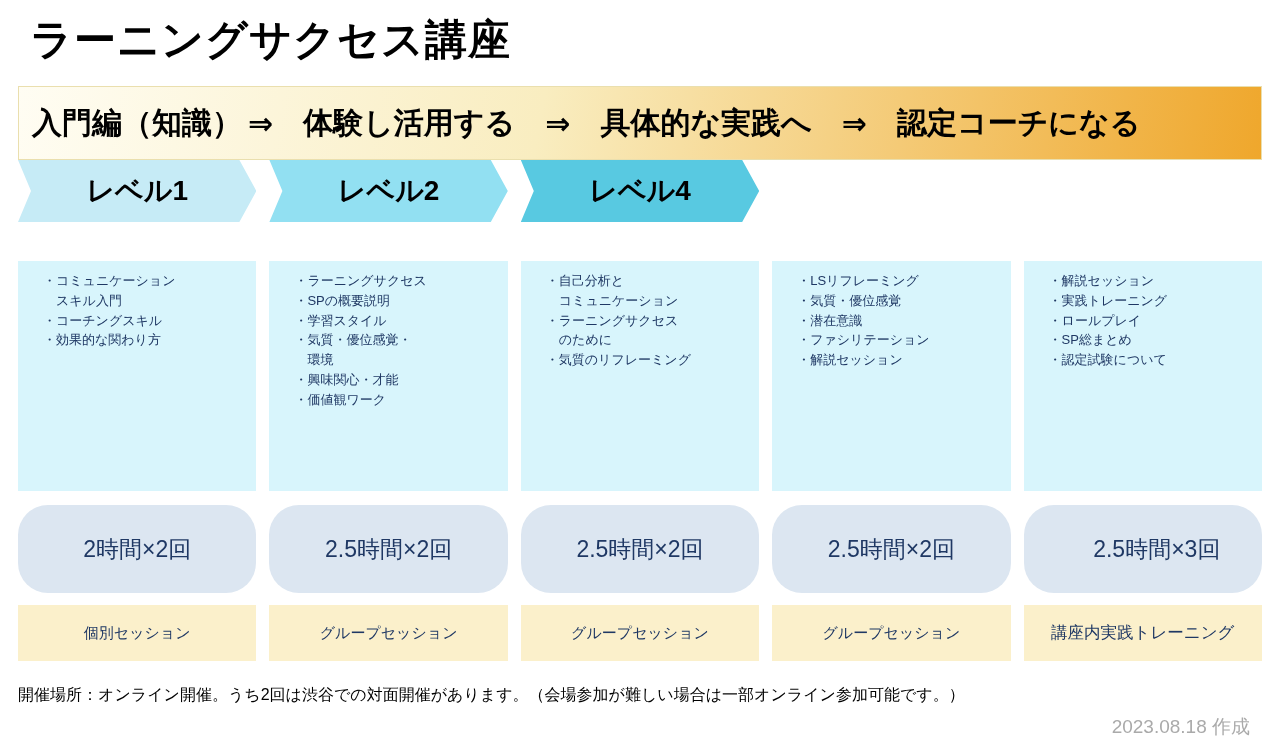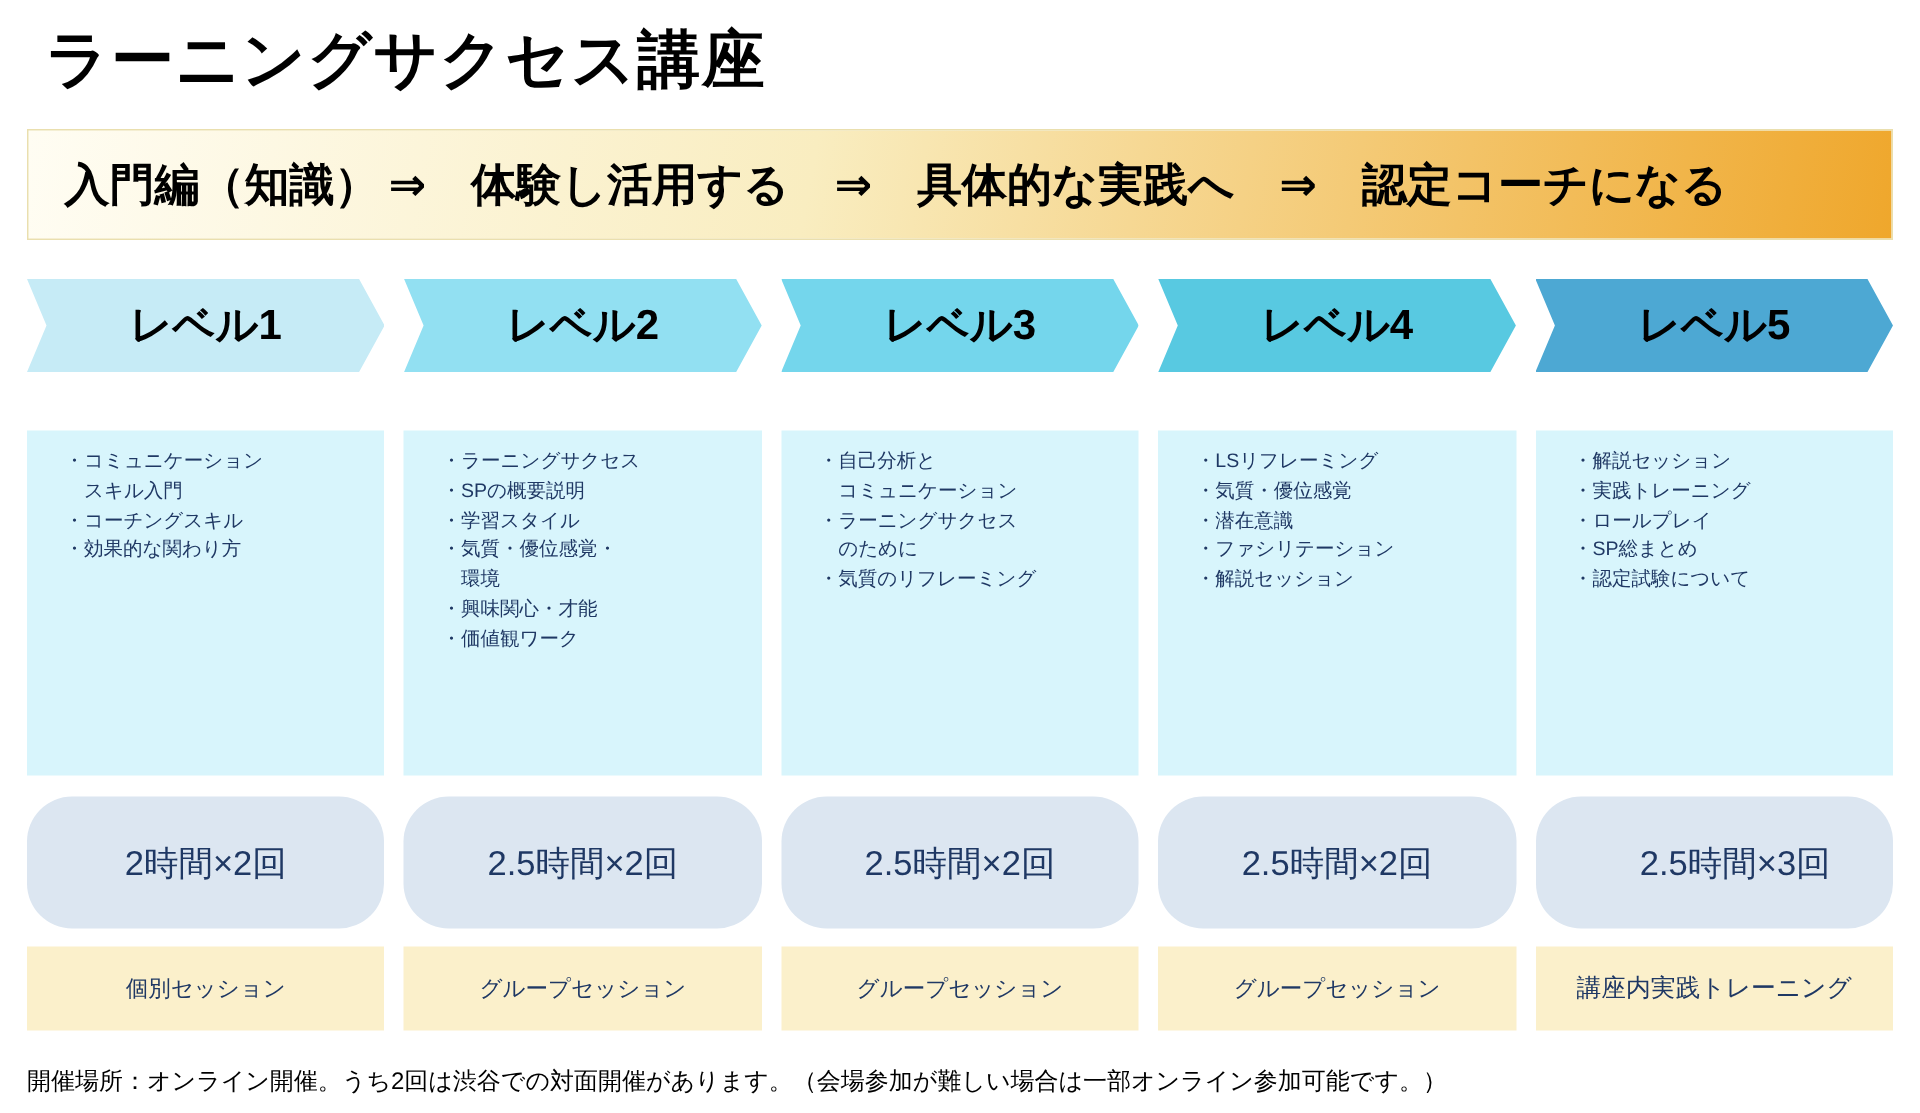--- a/index.html
+++ b/index.html
@@ -22,36 +22,36 @@
     letter-spacing: 1px;
   }
 
   .banner {
     margin-top: 18px;
     height: 74px;
     border: 1px solid var(--banner_border);
     background: linear-gradient(100deg, var(--banner_from) 0%, var(--banner_mid) 42%, var(--banner_to) 100%);
     display: flex;
     align-items: center;
-    padding-left: 24px;
+    padding-left: 13px;
     gap: 30px;
     font-size: 30px;
     font-weight: bold;
     color: #000000;
     white-space: nowrap;
   }
   .banner .arrow { font-weight: bold; }
   .banner .arrow.first { margin-left: -24px; }
 
   .row {
     display: grid;
     grid-template-columns: repeat(5, 1fr);
     column-gap: 13px;
   }
-  .headers { margin-top: 26px; }
+  .headers { }
   .chev {
     height: 62px;
     display: flex;
     align-items: center;
     justify-content: center;
     font-size: 28px;
     font-weight: bold;
     color: #000000;
     clip-path: polygon(0 0, calc(100% - 17px) 0, 100% 50%, calc(100% - 17px) 100%, 0 100%, 13px 50%);
   }
@@ -112,23 +112,21 @@
       <span class="phase">体験し活用する</span>
       <span class="arrow">⇒</span>
       <span class="phase">具体的な実践へ</span>
       <span class="arrow">⇒</span>
       <span class="phase">認定コーチになる</span>
     </div>
 
     <div class="row headers">
       <div class="chev" style="background: rgb(198, 235, 246);">レベル1</div>
       <div class="chev" style="background: rgb(146, 224, 242);">レベル2</div>
-      <div class="chev" style="background: rgb(116, 214, 236);">レベル3</div>
       <div class="chev" style="background: rgb(88, 201, 225);">レベル4</div>
-      <div class="chev" style="background: rgb(77, 168, 211);">レベル5</div>
     </div>
 
     <div class="row contents">
       <div class="content" style="background: rgb(216, 245, 252);">・コミュニケーション
 　スキル入門
 ・コーチングスキル
 ・効果的な関わり方</div>
       <div class="content" style="background: rgb(216, 245, 252);">・ラーニングサクセス
 ・SPの概要説明
 ・学習スタイル

